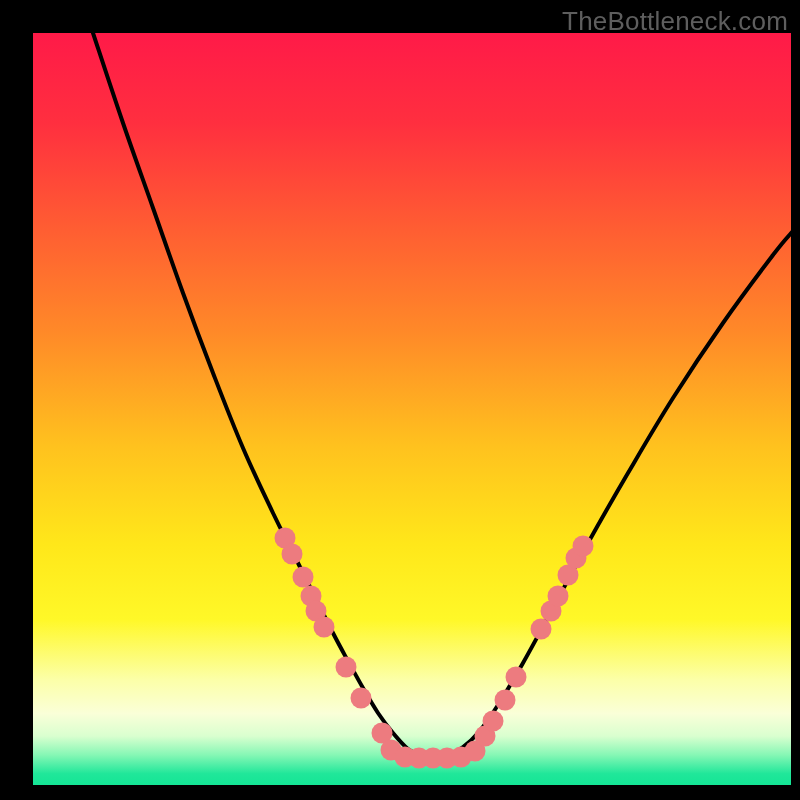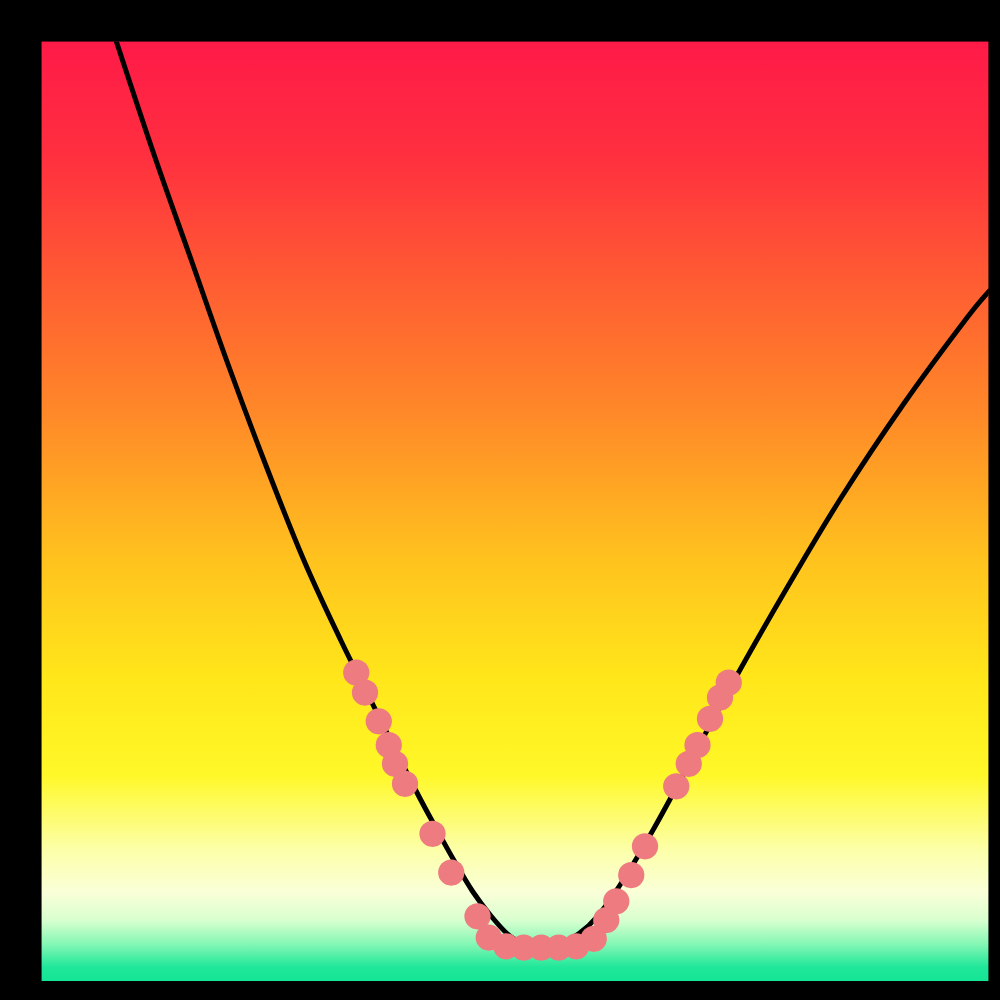--- a/index.html
+++ b/index.html
@@ -35,20 +35,21 @@
     z-index: 5;
   }
   svg {
     display: block;
   }
 </style>
 </head>
 <body>
 
 <div class="frame">
+  <div class="watermark">TheBottleneck.com</div>
 
   <div class="plot">
     <svg id="plot-svg" width="758" height="752" viewBox="0 0 758 752">
       <defs>
         <linearGradient id="bg-grad" x1="0" y1="0" x2="0" y2="1">
             <stop offset="0%" stop-color="#ff1a48"></stop>
             <stop offset="12%" stop-color="#ff2f3f"></stop>
             <stop offset="25%" stop-color="#ff5a33"></stop>
             <stop offset="40%" stop-color="#ff8a28"></stop>
             <stop offset="55.00000000000001%" stop-color="#ffc21e"></stop>

